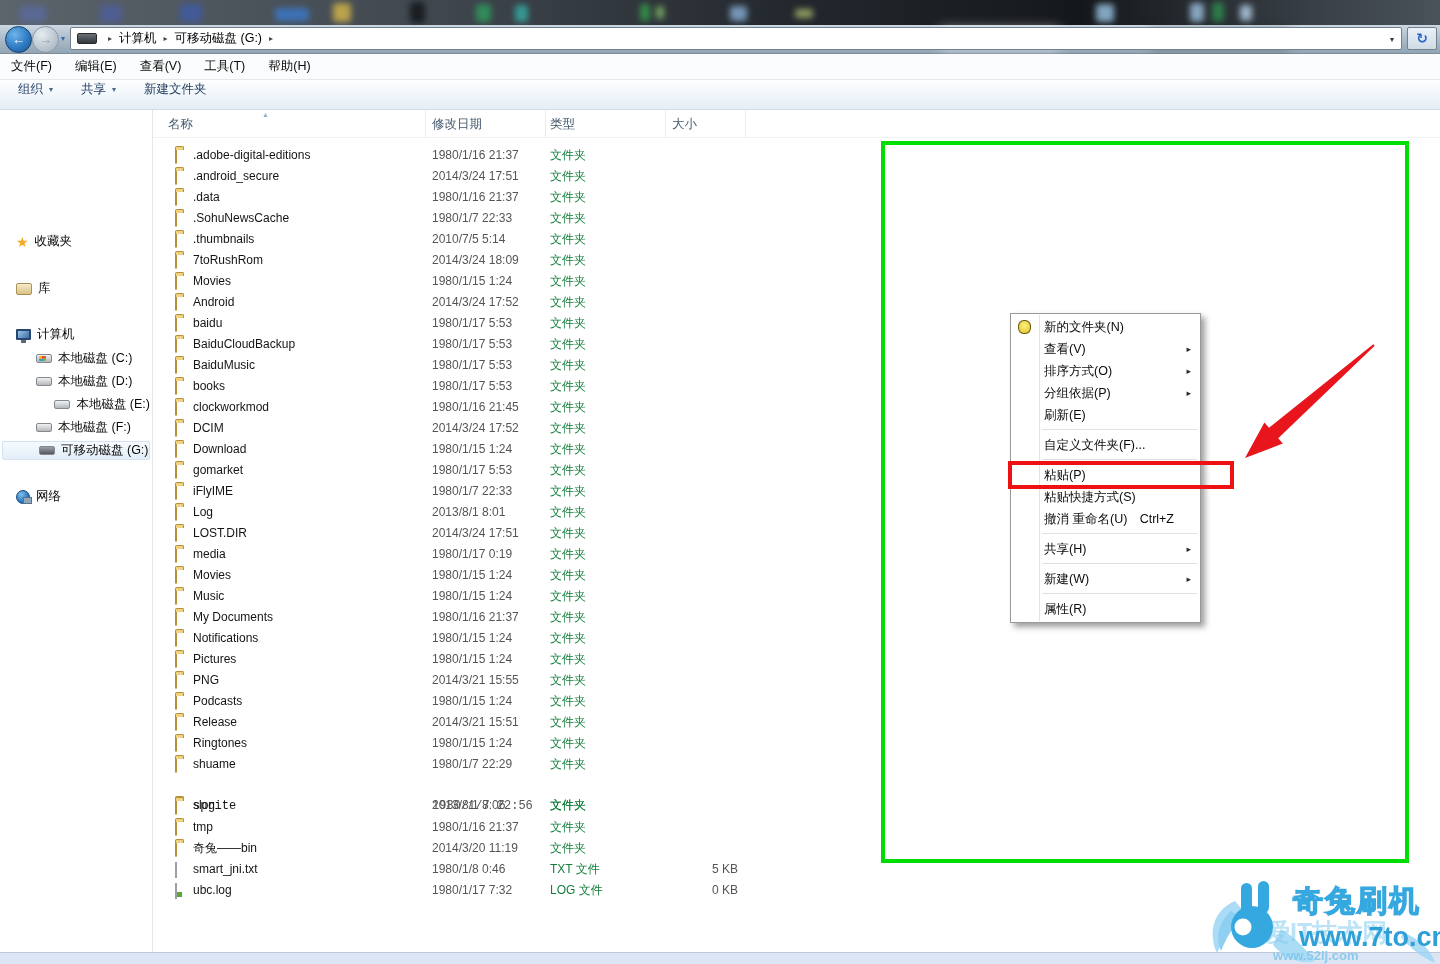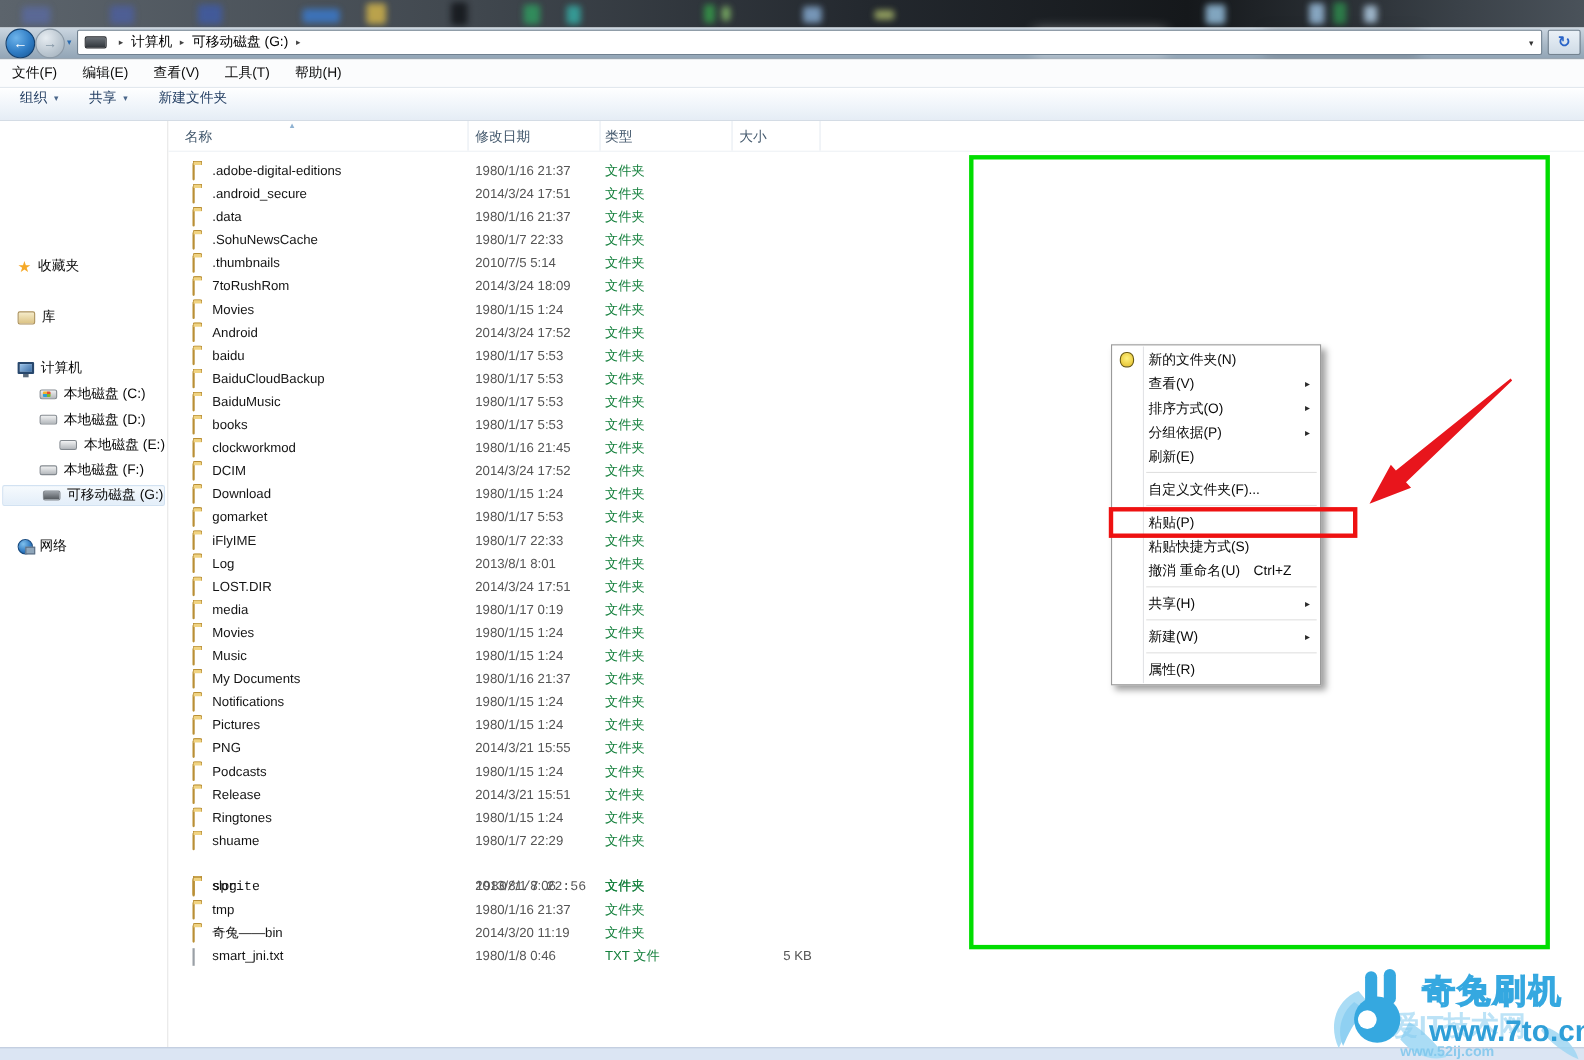--- a/index.html
+++ b/index.html
@@ -261,20 +261,21 @@
       <div class="row" style="top: 525px;"><span class="row-ico ico-folder"></span><span class="cell c-name">PNG</span><span class="cell c-date">2014/3/21 15:55</span><span class="cell c-type">文件夹</span><span class="cell c-size"></span></div>
       <div class="row" style="top: 546px;"><span class="row-ico ico-folder"></span><span class="cell c-name">Podcasts</span><span class="cell c-date">1980/1/15 1:24</span><span class="cell c-type">文件夹</span><span class="cell c-size"></span></div>
       <div class="row" style="top: 567px;"><span class="row-ico ico-folder"></span><span class="cell c-name">Release</span><span class="cell c-date">2014/3/21 15:51</span><span class="cell c-type">文件夹</span><span class="cell c-size"></span></div>
       <div class="row" style="top: 588px;"><span class="row-ico ico-folder"></span><span class="cell c-name">Ringtones</span><span class="cell c-date">1980/1/15 1:24</span><span class="cell c-type">文件夹</span><span class="cell c-size"></span></div>
       <div class="row" style="top: 609px;"><span class="row-ico ico-folder"></span><span class="cell c-name">shuame</span><span class="cell c-date">1980/1/7 22:29</span><span class="cell c-type">文件夹</span><span class="cell c-size"></span></div>
       <div class="row" style="top: 650px;"><span class="row-ico ico-folder"></span><span class="cell c-name">slog</span><span class="cell c-date">2013/8/1 8:06</span><span class="cell c-type">文件夹</span><span class="cell c-size"></span></div>
       <div class="row" style="top: 651px; font-family: Liberation Mono, monospace;"><span class="row-ico ico-folder"></span><span class="cell c-name">sprite</span><span class="cell c-date">1980/1/7 22:56</span><span class="cell c-type">文件夹</span><span class="cell c-size"></span></div>
       <div class="row" style="top: 672px;"><span class="row-ico ico-folder"></span><span class="cell c-name">tmp</span><span class="cell c-date">1980/1/16 21:37</span><span class="cell c-type">文件夹</span><span class="cell c-size"></span></div>
       <div class="row" style="top: 693px;"><span class="row-ico ico-folder"></span><span class="cell c-name">奇兔——bin</span><span class="cell c-date">2014/3/20 11:19</span><span class="cell c-type">文件夹</span><span class="cell c-size"></span></div>
       <div class="row" style="top: 714px;"><span class="row-ico ico-txt"></span><span class="cell c-name">smart_jni.txt</span><span class="cell c-date">1980/1/8 0:46</span><span class="cell c-type">TXT 文件</span><span class="cell c-size">5 KB</span></div>
+      <div class="row" style="top: 735px;"><span class="row-ico ico-log"></span><span class="cell c-name">ubc.log</span><span class="cell c-date">1980/1/17 7:32</span><span class="cell c-type">LOG 文件</span><span class="cell c-size">0 KB</span></div>
     </div>
 </div>
 
 <div class="bottom-strip"></div>
 
 <div class="green-rect"></div>
 
 <div class="context-menu" id="ctxmenu">
   <div class="cm-gutter"></div>
 <div class="cm-item"><span class="cm-ico"></span><span>新的文件夹(N)</span></div>

